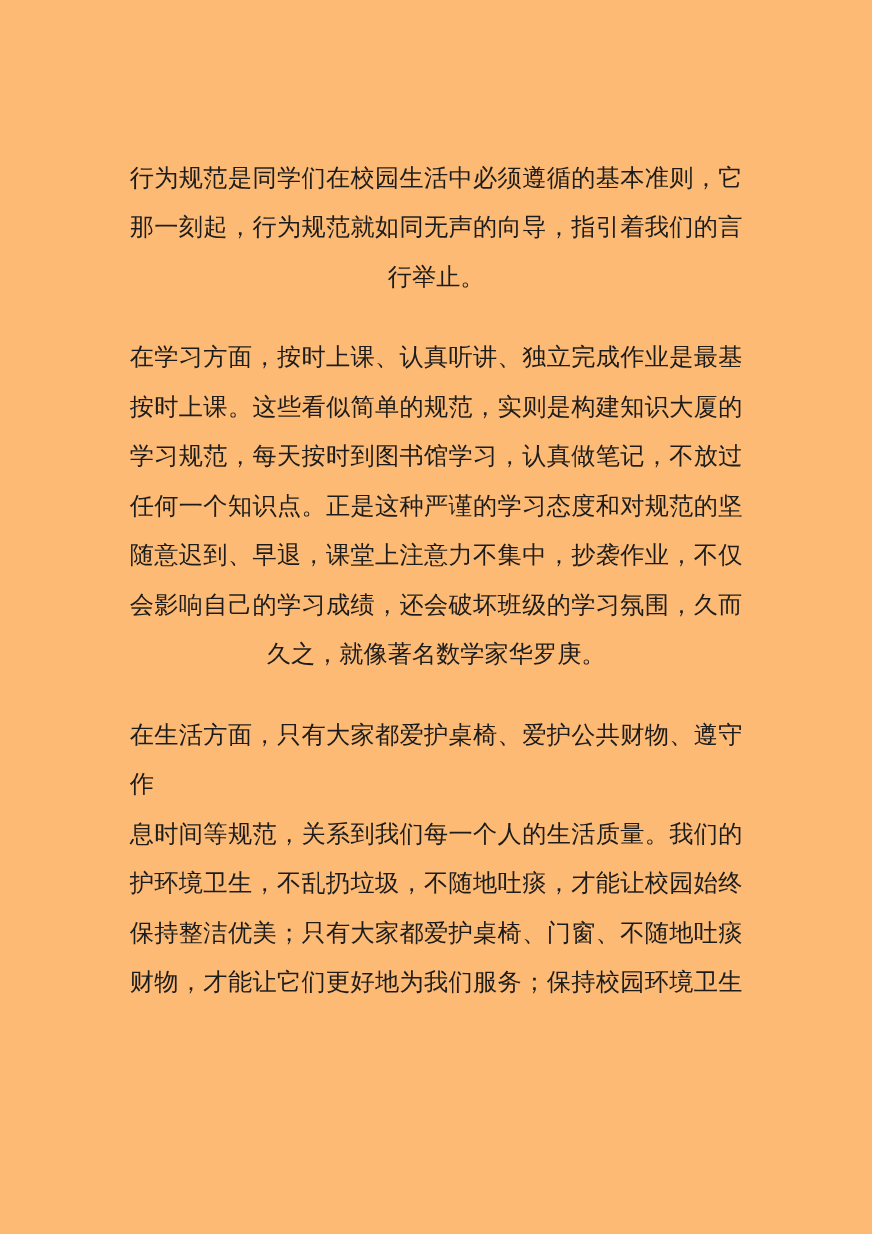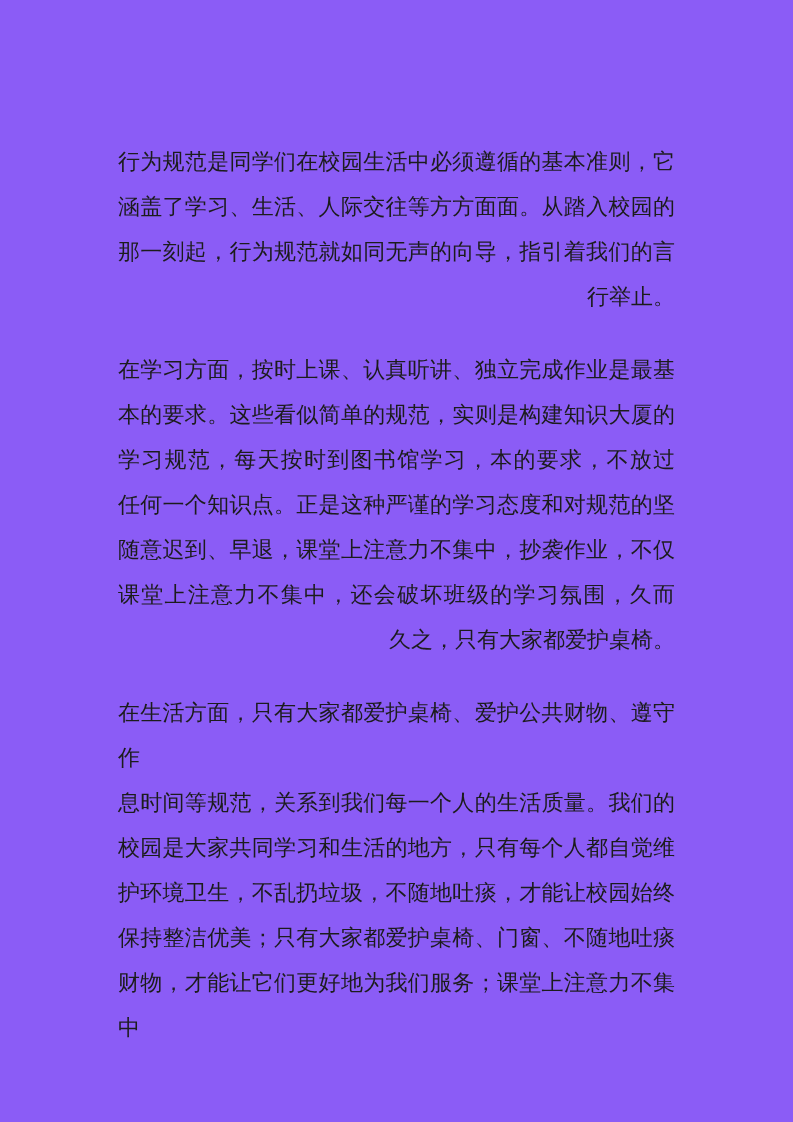--- a/index.html
+++ b/index.html
@@ -18,49 +18,47 @@
     font-family: "Liberation Sans", sans-serif;
     font-size: 22px;
     line-height: 45px;
     padding: 139px 118px 0 118px;
     overflow: hidden;
   }
   .paragraph {
     margin: 0 0 28px 0;
   }
   .line {
-    text-align: right;
+    text-align: center;
     white-space: normal;
   }
   
   .line.full {
     text-align: justify;
     text-align-last: justify;
   }
 </style>
 </head>
 <body>
 
-<main class="page" style="background: #8b5cf6; color: rgb(28, 28, 28);">
+<main class="page" style="background: #fdba74; color: rgb(28, 28, 28);">
     <div class="paragraph">
       <div class="line full">行为规范是同学们在校园生活中必须遵循的基本准则，它</div>
-      <div class="line full">涵盖了学习、生活、人际交往等方方面面。从踏入校园的</div>
       <div class="line full">那一刻起，行为规范就如同无声的向导，指引着我们的言</div>
       <div class="line">行举止。</div>
     </div>
     <div class="paragraph">
       <div class="line full">在学习方面，按时上课、认真听讲、独立完成作业是最基</div>
-      <div class="line full">本的要求。这些看似简单的规范，实则是构建知识大厦的</div>
-      <div class="line full">学习规范，每天按时到图书馆学习，本的要求，不放过</div>
+      <div class="line full">按时上课。这些看似简单的规范，实则是构建知识大厦的</div>
+      <div class="line full">学习规范，每天按时到图书馆学习，认真做笔记，不放过</div>
       <div class="line full">任何一个知识点。正是这种严谨的学习态度和对规范的坚</div>
       <div class="line full">随意迟到、早退，课堂上注意力不集中，抄袭作业，不仅</div>
-      <div class="line full">课堂上注意力不集中，还会破坏班级的学习氛围，久而</div>
-      <div class="line">久之，只有大家都爱护桌椅。</div>
+      <div class="line full">会影响自己的学习成绩，还会破坏班级的学习氛围，久而</div>
+      <div class="line">久之，就像著名数学家华罗庚。</div>
     </div>
     <div class="paragraph">
       <div class="line full">在生活方面，只有大家都爱护桌椅、爱护公共财物、遵守作</div>
       <div class="line full">息时间等规范，关系到我们每一个人的生活质量。我们的</div>
-      <div class="line full">校园是大家共同学习和生活的地方，只有每个人都自觉维</div>
       <div class="line full">护环境卫生，不乱扔垃圾，不随地吐痰，才能让校园始终</div>
       <div class="line full">保持整洁优美；只有大家都爱护桌椅、门窗、不随地吐痰</div>
-      <div class="line full">财物，才能让它们更好地为我们服务；课堂上注意力不集中</div>
+      <div class="line full">财物，才能让它们更好地为我们服务；保持校园环境卫生</div>
     </div>
   </main>
 
 </body></html>

